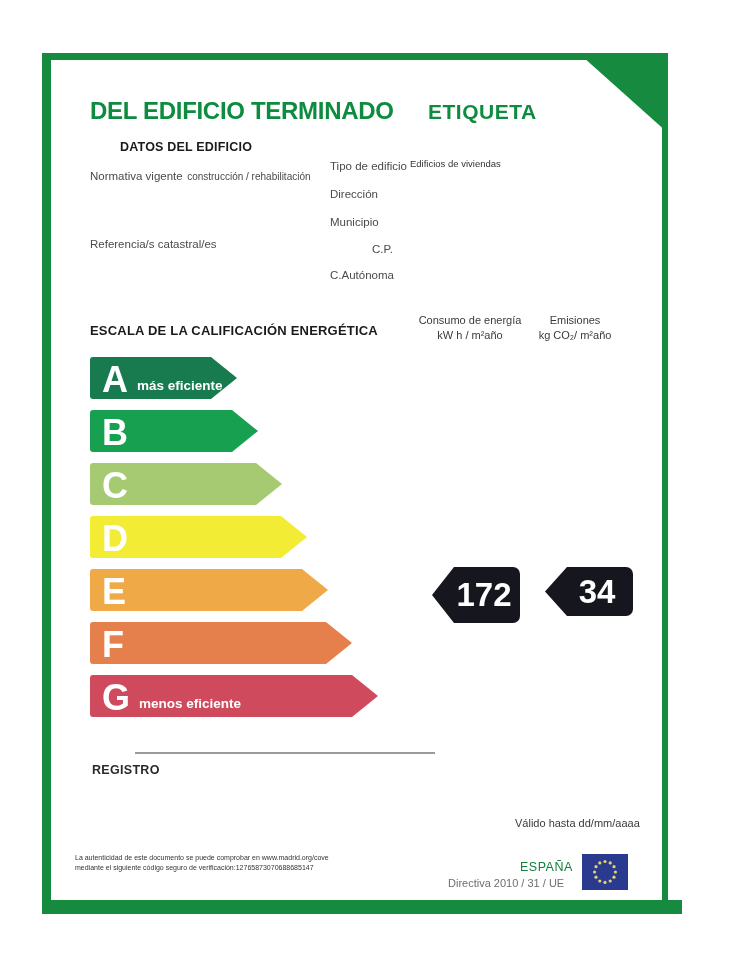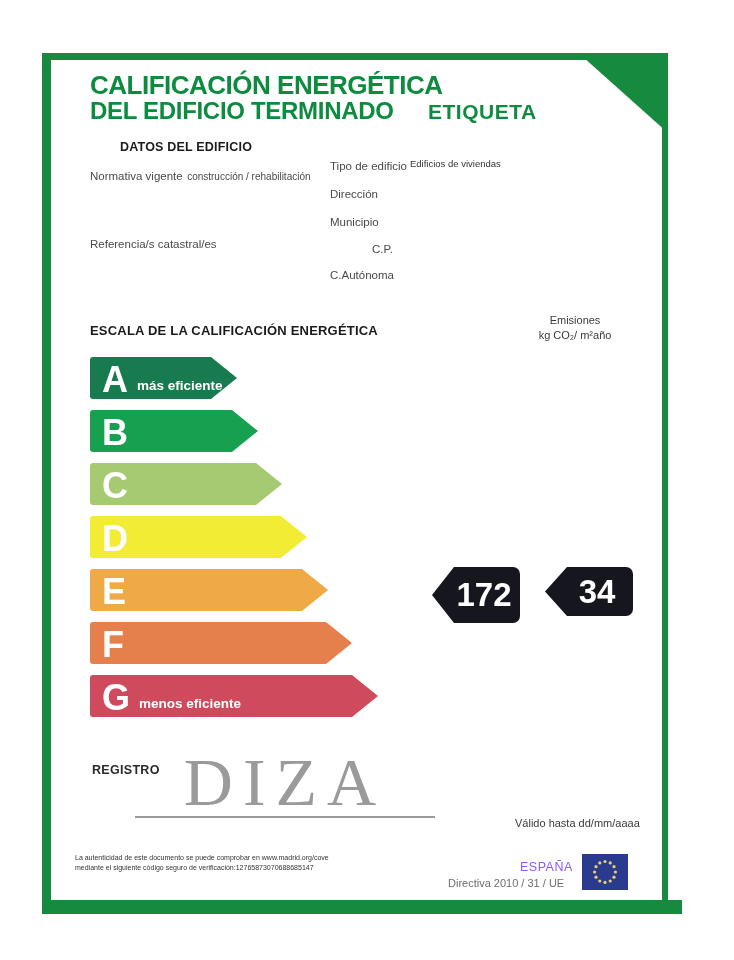--- a/index.html
+++ b/index.html
@@ -38,54 +38,57 @@
     color:#ffffff;font-weight:bold;font-size:33px;padding-left:16px;box-sizing:border-box;
   }
   
   .registro{font-size:12.5px;font-weight:bold;color:#2a2a2a;letter-spacing:0.3px;}
   .logo-wrap{width:300px;text-align:center;color:#9a9a9a;}
   .logo-main{font-family:"Liberation Serif", serif;font-size:68px;line-height:64px;letter-spacing:10px;color:#9a9a9a;}
   .logo-rule{height:2px;background:#9a9a9a;margin:2px 0 4px 0;}
   .logo-sub{font-family:"Liberation Serif", serif;font-size:16.5px;letter-spacing:3px;color:#9a9a9a;white-space:nowrap;}
   .legal{font-size:7px;line-height:9.5px;color:#333;}
   .valido{font-size:11px;color:#3a3a3a;}
-  .espana{font-size:12.5px;color:#8b5cf6;letter-spacing:0.5px;}
+  .espana{font-size:12.5px;color:#15803d;letter-spacing:0.5px;}
   .directiva{font-size:11px;color:#6e6e6e;}
 </style>
 </head>
 <body>
 
 <div class="page">
 
   <div class="abs frame" style="left:42px;top:53px;width:9px;height:861px;"></div>
   <div class="abs frame" style="left:42px;top:53px;width:626px;height:7px;"></div>
   <div class="abs frame" style="left:662px;top:57px;width:6px;height:843px;"></div>
   <div class="abs frame" style="left:42px;top:900px;width:640px;height:14px;"></div>
   <div class="abs corner-tri" style="left:583px;top:57px;width:85px;height:76px;"></div>
 
-  <div class="abs title-l1" style="left:90px;top:70px;">CALIFICACIÓN ENERGÉTICA</div>
   <div class="abs title-l2" style="left:90px;top:97px;">DEL EDIFICIO TERMINADO</div>
   <div class="abs etiqueta" style="left:428px;top:100px;">ETIQUETA</div>
 
   <div class="abs sec-title" style="left:90px;top:140px;padding-left:30px;">DATOS DEL EDIFICIO</div>
   <div class="abs" style="left:90px;top:166px;">
     <span class="lbl">Normativa vigente</span>
     <span class="lbl-sub">construcción / rehabilitación</span>
   </div>
   <div class="abs lbl" style="left:90px;top:238px;">Referencia/s catastral/es</div>
 
   <div class="abs lbl" style="left:330px;top:160px;">Tipo de edificio</div>
   <div class="abs val-small" style="left:410px;top:158px;">Edificios de viviendas</div>
   <div class="abs lbl" style="left:330px;top:188px;">Dirección</div>
   <div class="abs lbl" style="left:330px;top:216px;">Municipio</div>
   <div class="abs lbl" style="left:330px;top:243px;margin-left:42px;">C.P.</div>
   <div class="abs lbl" style="left:330px;top:269px;">C.Autónoma</div>
 
   <div class="abs sec-title" style="left:90px;top:323px;font-size:13px;">ESCALA DE LA CALIFICACIÓN ENERGÉTICA</div>
 
+  <div class="abs colhead" style="left:400px;top:313px;">
+    <div>Consumo de energía</div>
+    <div>kW h / m²año</div>
+  </div>
   <div class="abs colhead" style="left:505px;top:313px;">
     <div>Emisiones</div>
     <div>kg CO₂/ m²año</div>
   </div>
 
   <div class="abs rows" style="left:90px;top:357px;">
     <div class="rating-row" style="width: 147px; background: rgb(23, 123, 79);">
       <span class="rating-letter">A</span>
       <span class="rating-note">más eficiente</span>
     </div>
@@ -113,21 +116,20 @@
   <div class="abs badge" style="left:432px;top:567px;width:88px;height:56px;">
     <span>172</span>
   </div>
   <div class="abs badge" style="left:545px;top:567px;width:88px;height:49px;">
     <span>34</span>
   </div>
 
   <div class="abs registro" style="left:92px;top:763px;">REGISTRO</div>
 
   <div class="abs logo-wrap" style="left:135px;top:750px;">
-    <div class="logo-main">DIZA</div>
     <div class="logo-rule"></div>
   </div>
 
   <div class="abs legal" style="left:75px;top:853px;">
     <div>La autenticidad de este documento se puede comprobar en www.madrid.org/cove</div>
     <div>mediante el siguiente código seguro de verificación:12765873070688685147</div>
   </div>
 
   <div class="abs valido" style="left:515px;top:817px;">Válido hasta dd/mm/aaaa</div>
   <div class="abs espana" style="left:520px;top:860px;">ESPAÑA</div>

